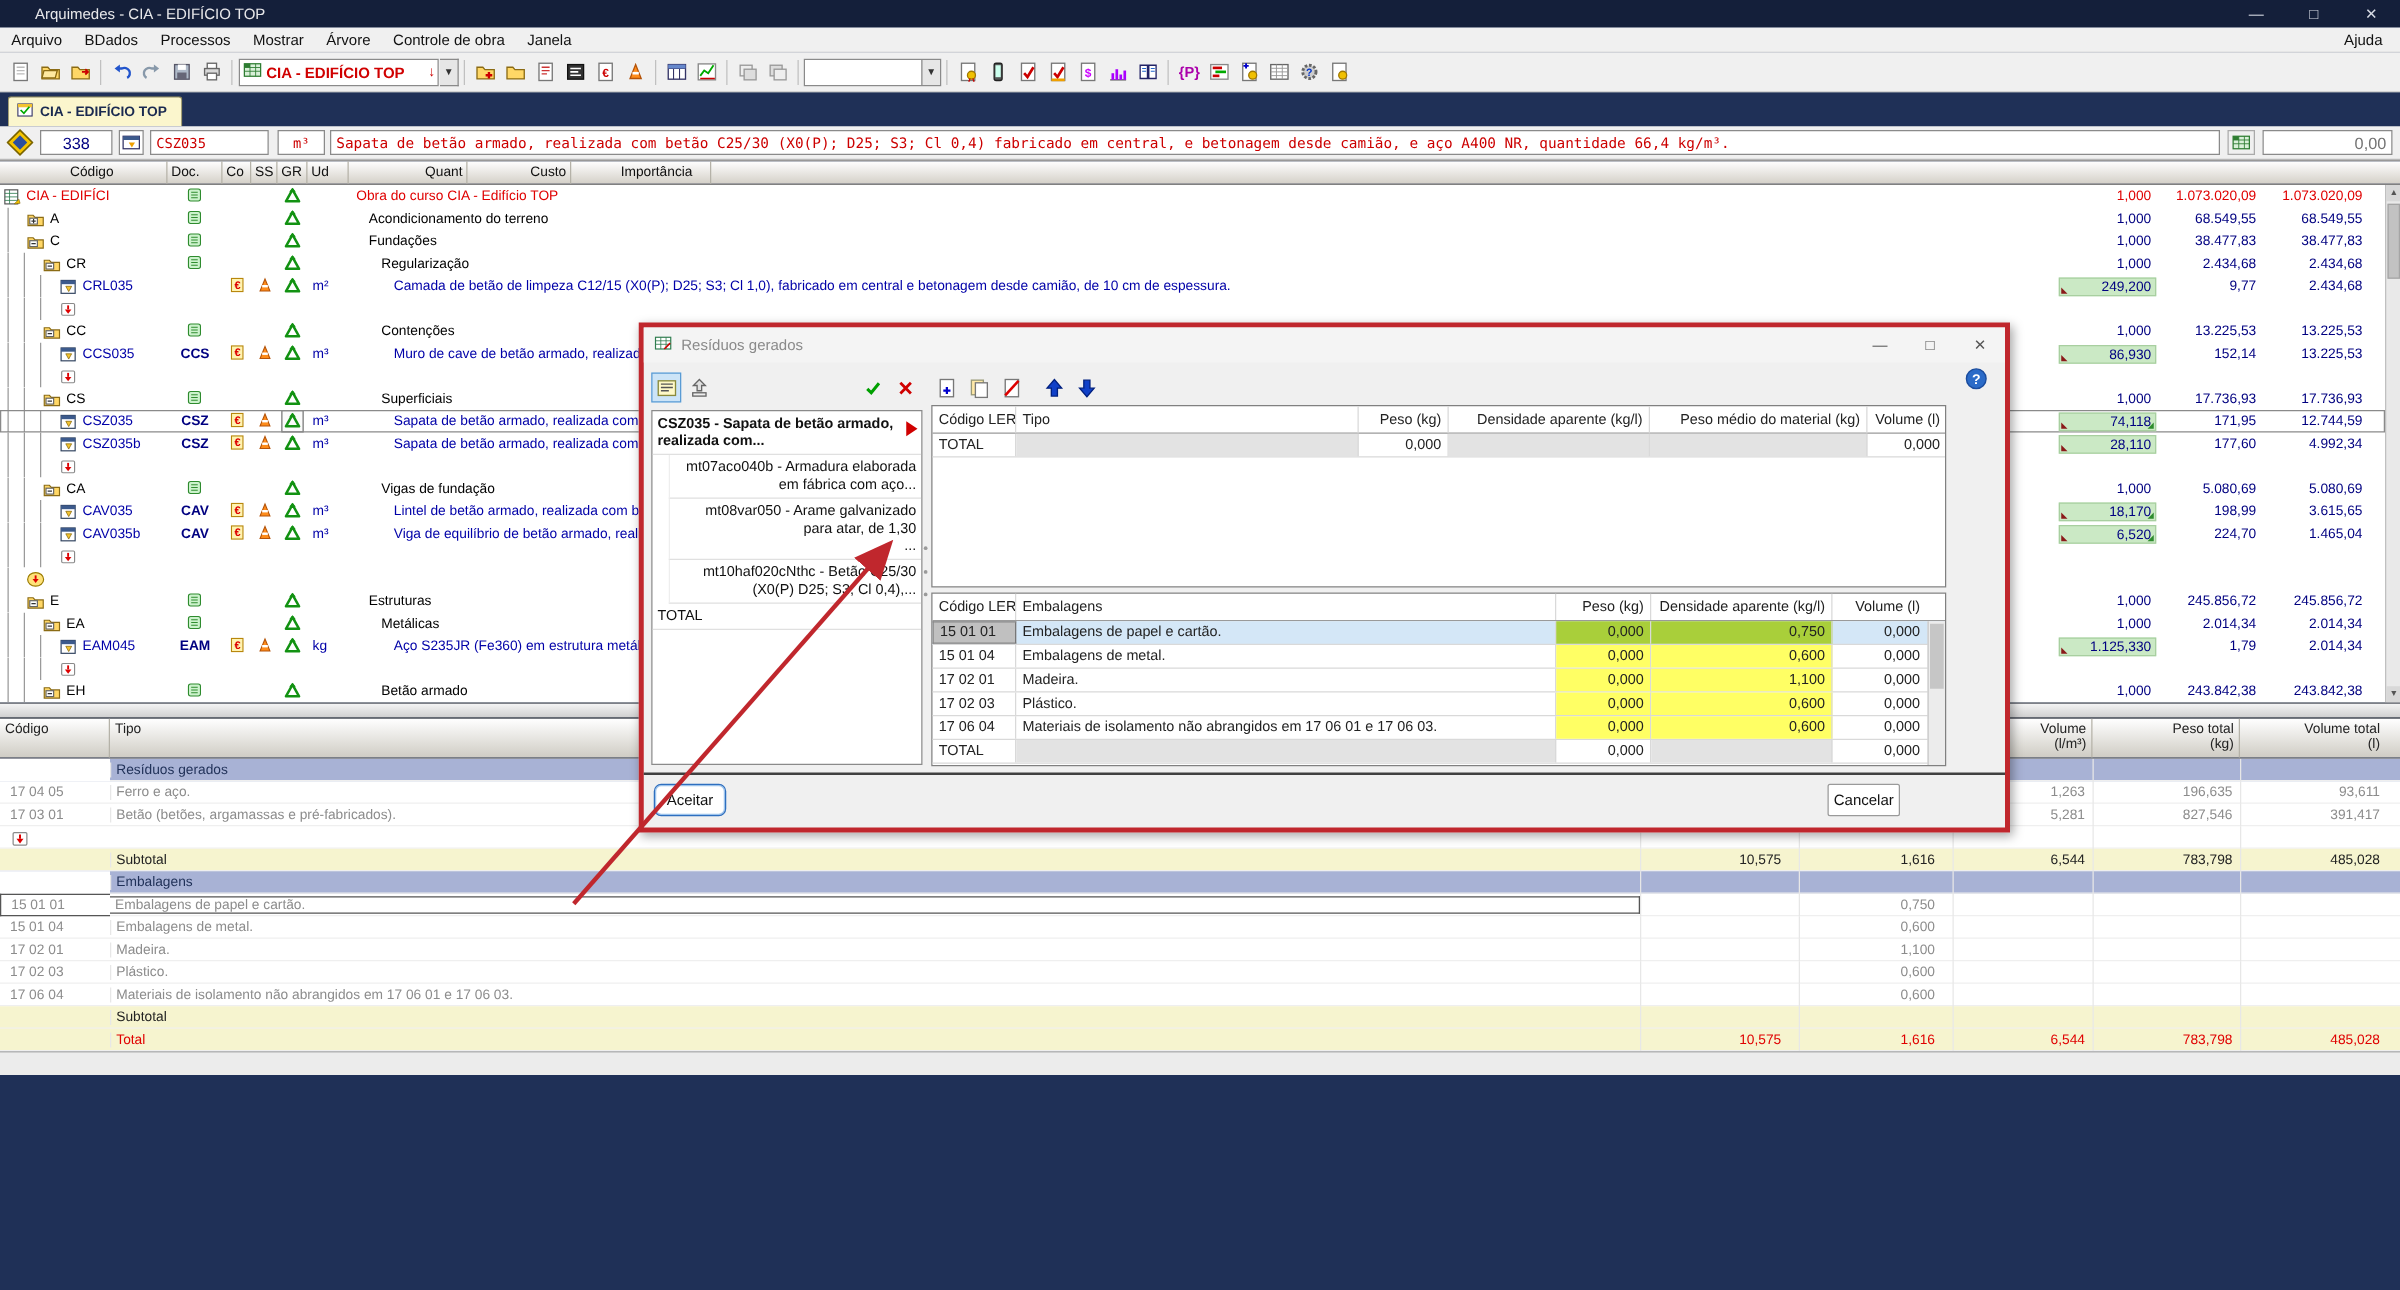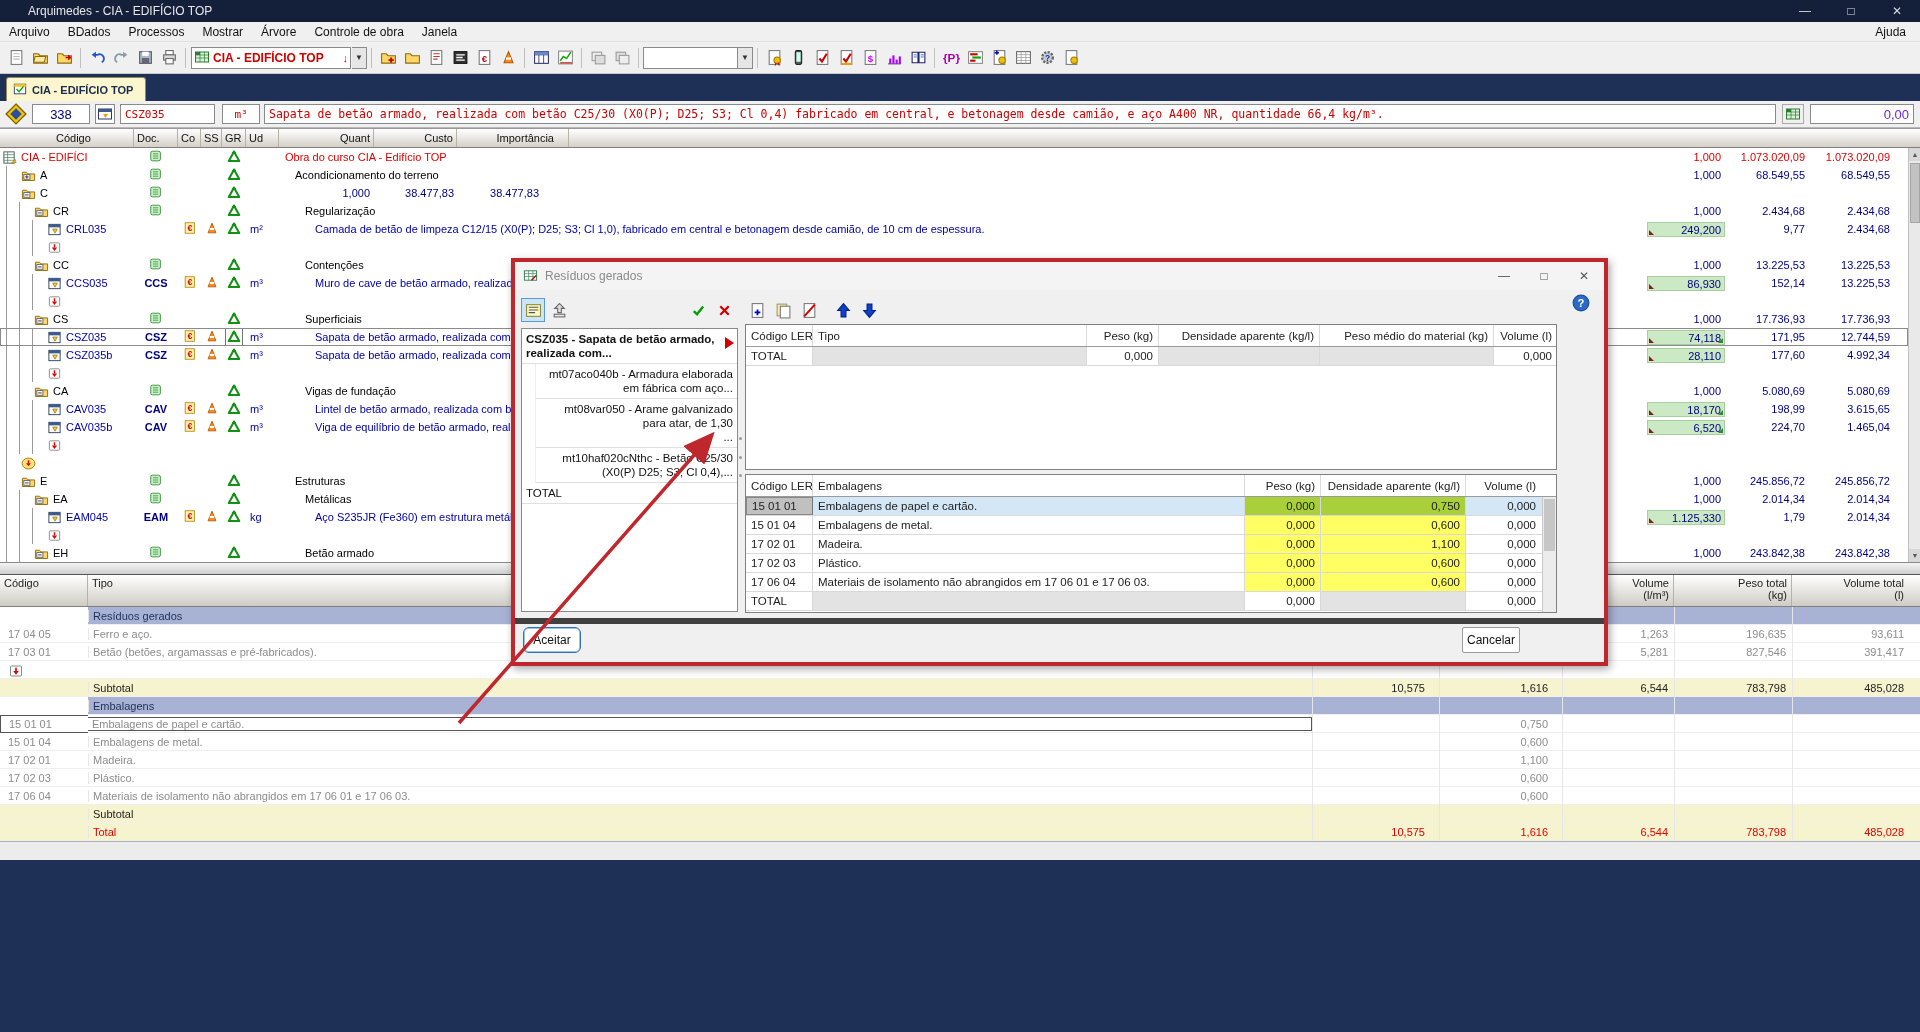--- a/index.html
+++ b/index.html
@@ -36,21 +36,21 @@
 
   
   .conceptbar{position:absolute;left:0;top:101px;width:1920px;height:27px;background:#f0f0f0;border-bottom:1px solid #b8b8b8;display:flex;align-items:center;}
   .cfield{background:#fff;border:1px solid #8a8a8a;height:20px;display:flex;align-items:center;padding:0 4px;font-size:13px;}
   .cnum{position:absolute;left:32px;width:58px;justify-content:center;color:#000080;}
   .cbtn{position:absolute;left:95px;width:20px;height:20px;background:#fff;border:1px solid #8a8a8a;display:flex;align-items:center;justify-content:center;}
   .ccode{position:absolute;left:120px;width:95px;color:#cc0000;font-family:"DejaVu Sans Mono",monospace;font-size:11px;}
   .cunit{position:absolute;left:222px;width:38px;color:#cc0000;font-family:"DejaVu Sans Mono",monospace;font-size:11px;justify-content:center;}
   .cdesc{position:absolute;left:264px;width:1512px;color:#cc0000;font-family:"DejaVu Sans Mono",monospace;font-size:11.5px;white-space:nowrap;overflow:hidden;}
   .cico2{position:absolute;left:1782px;width:22px;height:20px;background:#f0f0f0;border:1px solid #aaa;display:flex;align-items:center;justify-content:center;}
-  .ctotal{position:absolute;left:1810px;width:104px;justify-content:flex-end;color:#6d28d9;}
+  .ctotal{position:absolute;left:1810px;width:104px;justify-content:flex-end;color:#737373;}
   .cdiamond{position:absolute;left:5px;width:22px;height:22px;}
 
   
   .treeheader{position:absolute;left:0;top:128px;width:1920px;height:20px;background:linear-gradient(#ffffff,#d4d0c8);border-top:1px solid #999;border-bottom:1px solid #808080;display:flex;font-size:11px;color:#111;}
   .th{border-right:1px solid #b5b2a8;display:flex;align-items:center;padding:0 3px;overflow:hidden;}
   .treerows{position:absolute;left:0;top:148px;width:1908px;height:414px;background:#fff;overflow:hidden;}
   .t-row{display:flex;height:18px;align-items:center;position:relative;}
   .t-row.selected{outline:1px solid #8a8a8a;outline-offset:-1px;}
   .c-tree{width:134px;display:flex;align-items:center;height:18px;overflow:hidden;flex:none;}
   .ind{width:13px;height:18px;border-left:1px solid #9a9a9a;flex:none;margin-left:6px;}
@@ -143,21 +143,21 @@
   .tt0{width:67px;flex:none;}  .tt1{width:274px;flex:none;} .tt2{width:72px;flex:none;}
   .tt3{width:161px;flex:none;} .tt4{width:174px;flex:none;} .tt5{width:63px;flex:none;border-right:none;}
   .bt0{width:67px;flex:none;}  .bt1{width:432px;flex:none;} .bt2{width:76px;flex:none;}
   .bt3{width:145px;flex:none;} .bt4{width:75px;flex:none;border-right:none;}
   .drow.sel{background:#d4e7f7;}
   .drow.sel .bt0{background:#c0c0c0;border:1px solid #888;border-right:1px solid #777;}
   .hl-y{background:#ffff64;}
   .hl-g{background:#a9cf3a;}
   .dsb{position:absolute;right:0;top:22px;bottom:0;width:14px;background:#ececec;border-left:1px solid #c6c6c6;}
   .dsb .thumb{position:absolute;left:1px;top:2px;width:11px;height:52px;background:#c6c6c6;}
-  .dbuttons{position:absolute;left:0;bottom:0;width:100%;height:44px;border-top:6px solid #404040;}
+  .dbuttons{position:absolute;left:0;bottom:0;width:100%;height:44px;border-top:2px solid #404040;}
   .btn{position:absolute;height:26px;width:58px;background:#fff;display:flex;align-items:center;justify-content:center;font-size:12px;color:#111;}
   .btn.accept{left:8px;bottom:9px;border:1px solid #2f6fbf;border-radius:6px;box-shadow:0 0 0 1px #9cc3ec inset;}
   .btn.cancel{right:84px;bottom:9px;border:1px solid #9a9a9a;border-radius:2px;}
 
   
   .annotation{position:absolute;left:0;top:0;width:1920px;height:1032px;pointer-events:none;z-index:40;}
 </style>
 </head>
 <body>
 
@@ -531,20 +531,21 @@
         <span class="c-ss"></span>
         <span class="c-gr">
           <span class="grbox">
             <svg viewBox="0 0 16 16" width="16" height="16">
               <polygon points="8,2 14,12.6 2,12.6" fill="none" stroke="#129212" stroke-width="2.3" stroke-linejoin="round"></polygon>
               <polygon points="8,0.2 11,3.8 5,3.8" fill="#129212"></polygon>
             </svg>
           </span>
         </span>
         <span class="c-ud"></span>
+        <span class="c-resumo " style="padding-left: 16px;">Fundações</span>
         <span class="c-quant" style="padding-right: 4px;">1,000</span>
         <span class="c-custo">38.477,83</span>
         <span class="c-imp">38.477,83</span>
       </div>
       <div class="t-row">
         <span class="c-tree">
           <span class="ind"></span>
           <span class="ind"></span>
           <span class="nodeicon"><svg viewBox="0 0 16 16" width="16" height="16">
               <path d="M1.5 4.5 h4.4 l1.6 1.8 h7 v7 h-13 z" fill="#ffd766" stroke="#8b6b14"></path>

